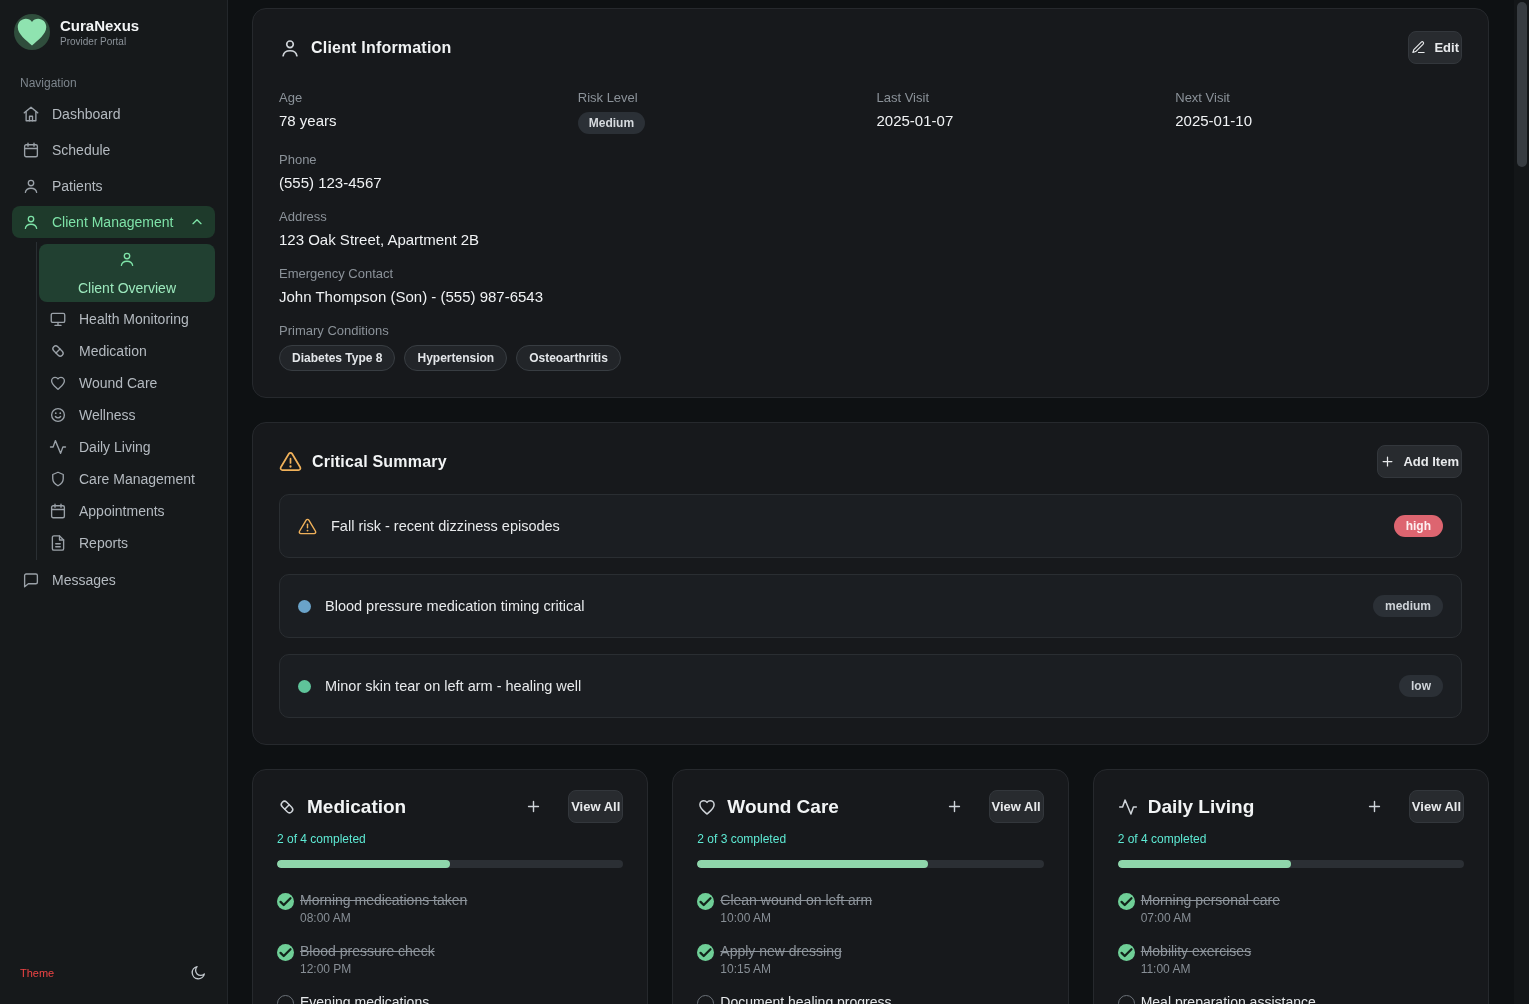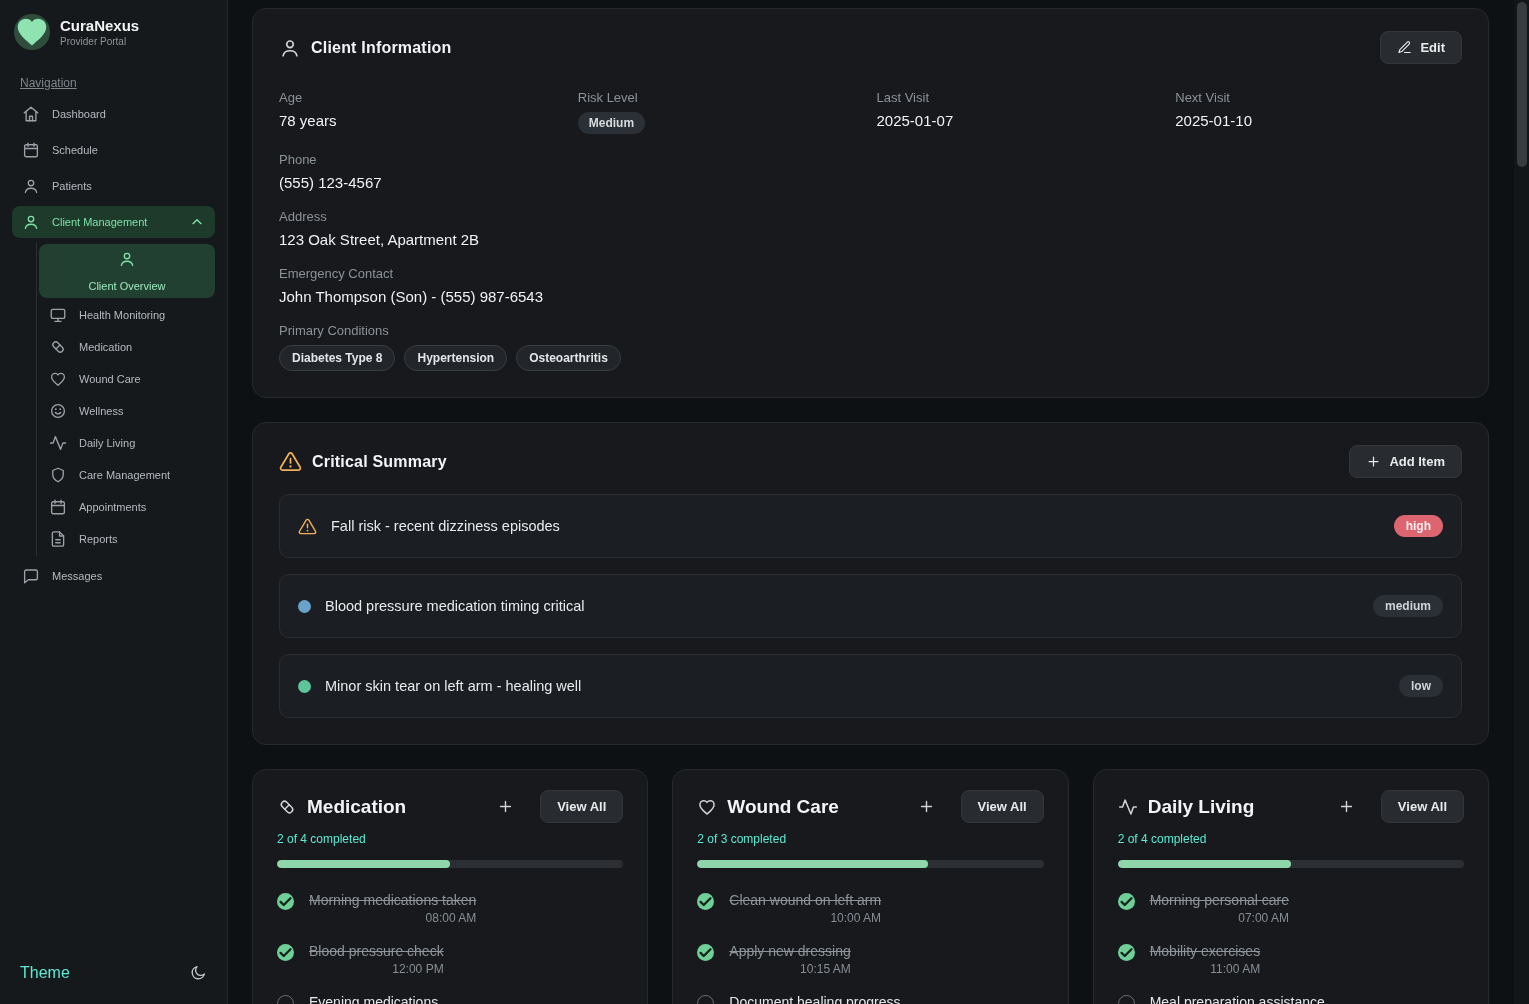--- a/index.html
+++ b/index.html
@@ -16,53 +16,53 @@
     display:flex; flex-direction:column;
   }
   .brand { display:flex; align-items:center; gap:10px; padding:14px 14px 18px; }
   .brand-logo {
     width:36px; height:36px; border-radius:50%;
     background:#2f4d3c; display:flex; align-items:center; justify-content:center;
     color:#8fe3b0; flex:none;
   }
   .brand-name { font-size:15px; font-weight:700; color:#f2f4f5; }
   .brand-sub { font-size:10px; color:#8b9299; margin-top:2px; }
-  .nav-section-label { font-size:12px; color:#7d858d; padding:8px 20px 6px;text-decoration:underline; }
+  .nav-section-label { font-size:12px; color:#7d858d; padding:8px 20px 6px; }
   .nav-item {
     display:flex; align-items:center; gap:12px;
     margin:2px 12px; padding:7px 10px; border-radius:8px;
-    color:#b4bac0; font-size:11px; cursor:pointer;
+    color:#b4bac0; font-size:14px; cursor:pointer;
   }
   .nav-item .ni { width:18px; height:18px; flex:none; display:flex; color:#9aa1a8; }
   .nav-item.active { background:#1e3a2b; color:#7ee3a8; }
   .nav-item.active .ni { color:#7ee3a8; }
   .nav-item .chev { margin-left:auto; width:16px; height:16px; display:flex; }
   .subnav { margin:2px 12px 2px 36px; border-left:1px solid #2a2f33; }
   .subnav .nav-item { margin:2px 0 2px 2px; padding:6px 10px; }
   .subnav .nav-item.active { background:#214031; color:#9ce9bd;flex-direction:column; }
   .sidebar-spacer { flex:1; }
   .theme-row {
     display:flex; align-items:center; justify-content:space-between;
-    padding:18px 20px 22px; color:#5eead4; font-size:16px;
+    padding:18px 20px 22px; color:#ef4444; font-size:11px;
   }
   .theme-row .ni { width:18px; height:18px; color:#c2c8cd; display:flex; cursor:pointer; }
   
   .main { flex:1; padding:8px 40px 8px 24px; overflow:hidden; position:relative; }
   .card {
     background:#17191c; border:1px solid #26292d; border-radius:14px;
   }
   .card-header { display:flex; align-items:center; gap:10px; }
   .card-title { font-size:16px; font-weight:700; color:#f2f4f5; letter-spacing:.2px; }
   .hdr-icon { width:22px; height:22px; display:flex; color:#cfd4d9; }
   .push { margin-left:auto; }
   .btn {
     display:inline-flex; align-items:center; gap:8px;
     background:#282b2f; border:1px solid #33373c; border-radius:8px;
     color:#e8eaec; font-size:13px; font-weight:600;
-    padding:8px 16px; cursor:pointer; font-family:inherit;
+    padding:8px 2px; cursor:pointer; font-family:inherit;
   }
   .btn .bi { width:15px; height:15px; display:flex; }
   .ghost-btn { background:transparent; border:none; color:#cfd4d9; padding:6px; cursor:pointer; display:flex; }
   
   .client-card { padding:22px 26px 26px; margin-bottom:24px; }
   .info-grid {
     margin-top:26px;
     display:grid; grid-template-columns:repeat(4,1fr); row-gap:18px; column-gap:12px;
   }
   .field-label { font-size:13px; color:#8b9299; margin-bottom:7px; }
@@ -95,21 +95,21 @@
   .sev-medium, .sev-low { background:#2b3036; color:#cfd4d9; }
   
   .task-row { display:grid; grid-template-columns:repeat(3,1fr); gap:24px; }
   .task-card { padding:20px 24px 26px; }
   .task-title { font-size:19px; font-weight:700; color:#f2f4f5; }
   .t-icon { width:20px; height:20px; display:flex; color:#cfd4d9; }
   .completed-text { font-size:12px; color:#5eead4; margin-top:9px; }
   .progress { margin-top:14px; height:8px; background:#2b2f34; border-radius:999px; overflow:hidden; }
   .progress-fill { height:100%; background:#8fd6ab; border-radius:999px; }
   .task-list { margin-top:24px; display:flex; flex-direction:column; gap:18px; }
-  .task-item { display:flex; gap:15px; align-items:flex-start;text-align:right; }
+  .task-item { display:flex; gap:6px; align-items:flex-start; }
   .chk { width:17px; height:17px; flex:none; margin-top:1px; border-radius:50%; display:flex; align-items:center; justify-content:center; }
   .chk-done { background:#6fcf97; color:#12241a; }
   .chk-open { border:1.6px solid #6b7178; background:transparent; }
   .task-name { font-size:14px; color:#e6e9eb; }
   .task-item.done .task-name { text-decoration:line-through; color:#8d949b; }
   .task-time { font-size:12px; color:#878e95; margin-top:3px; }
   
   .scrollbar { position:absolute; top:0; right:0; width:15px; height:1004px; background:#131618; }
   .scroll-thumb { position:absolute; top:2px; right:2.5px; width:10px; height:165px; background:#373c41; border-radius:6px; }
   svg { display:block; width:100%; height:100%; }

